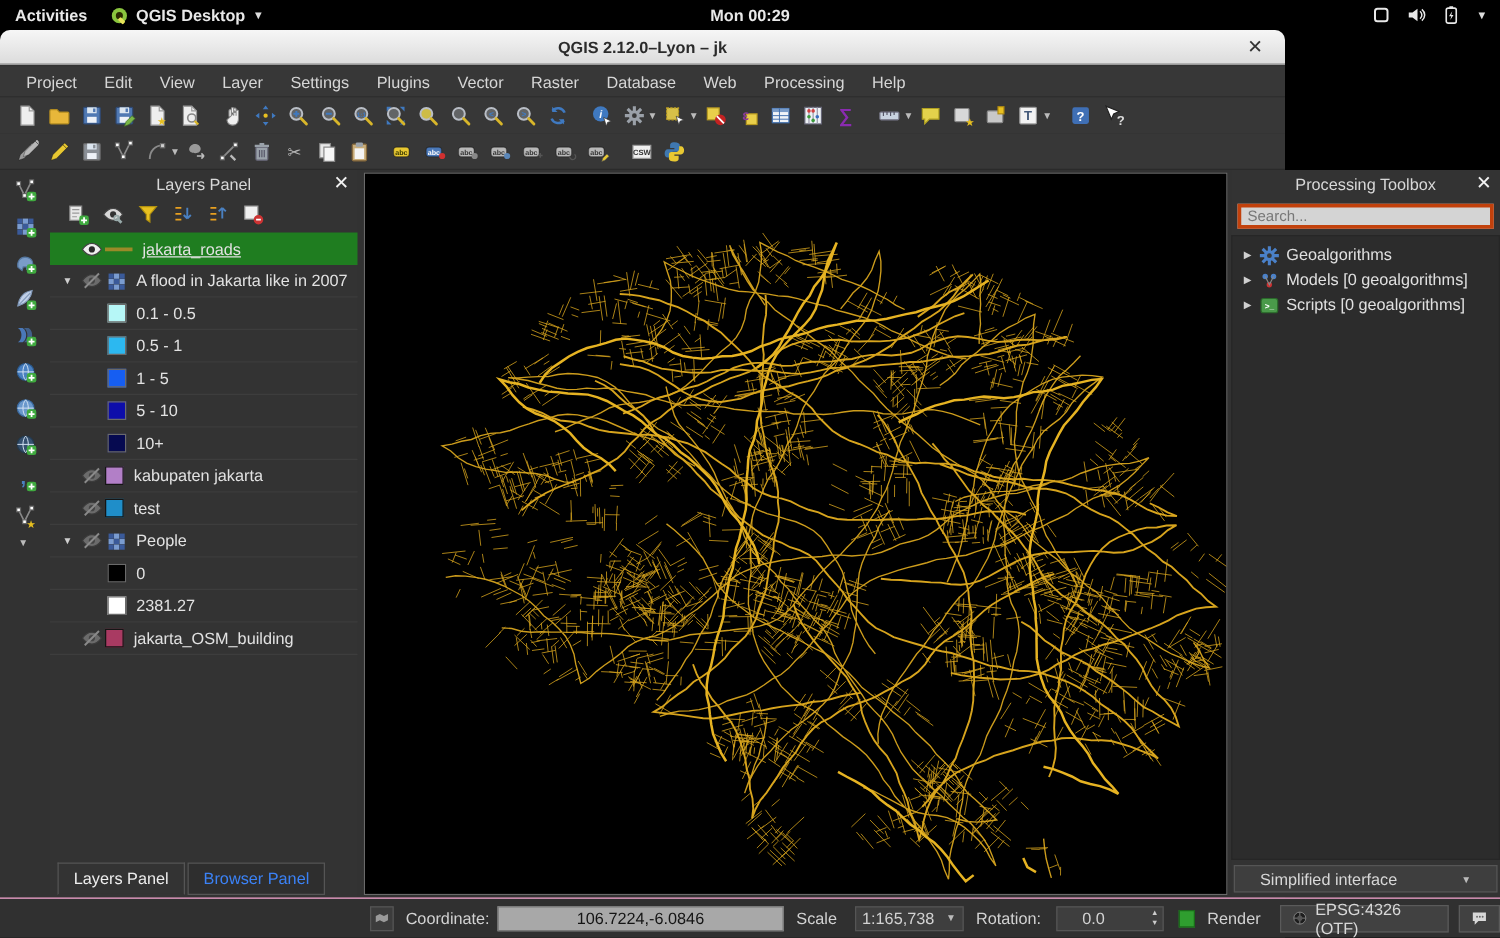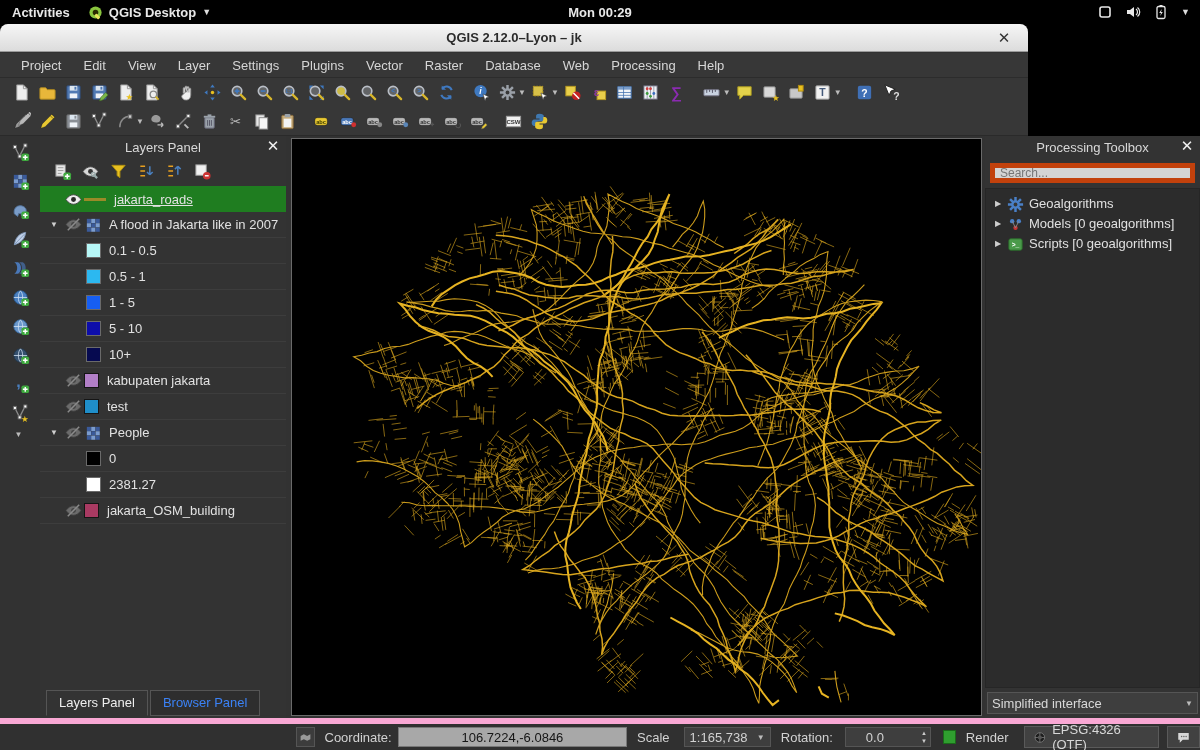--- a/index.html
+++ b/index.html
@@ -77,41 +77,41 @@
   .und .lname { text-decoration:underline; }
 
   .panel-tabs { position:absolute; left:0; bottom:2px; display:flex; align-items:flex-end; padding-left:6px; }
   .ptab { font-size:13px; color:#d0d0d0; padding:4px 12px 5px; border:1px solid #555; background:#3a3a3a;
     cursor:pointer; }
   .ptab.active { background:#333; border-bottom-color:#333; color:#eee; }
   .ptab.inactive { background:#2e2e2e; margin-left:2px; color:#3b82f6; }
 
   
   .proc-search { margin:5px 5px 4px 5px; height:20px; width:205px; background:#d4d4d4;
-    border:5px solid #c2410c; font-size:12px; color:#333; padding:0 5px;
+    border:3px solid #c2410c; font-size:12px; color:#333; padding:0 5px;
     font-family:"Liberation Sans","DejaVu Sans",sans-serif; }
   .proc-search::placeholder { color:#777; }
   .proc-tree { position:absolute; left:0; top:52px; right:0; bottom:30px; background:#2c2c2c;
     border:1px solid #262626; padding-top:4px; }
   .prow { height:20px; display:flex; align-items:center; color:#e0e0e0; font-size:13px; cursor:pointer; }
   .prow .exp { width:16px; text-align:center; font-size:8px; color:#cfcfcf; margin-left:4px; }
   .prow .ic { width:17px; height:17px; margin-right:6px; }
   .iface-select { position:absolute; left:2px; right:2px; bottom:4px; height:22px; background:#3e3e3e;
     border:1px solid #555; color:#d8d8d8; font-size:13px; display:flex; align-items:center;
-    padding:0 4px; cursor:pointer; }
+    padding:0 20px; cursor:pointer; }
   .iface-select .arr { margin-left:auto; font-size:8px; color:#bbb; }
 
   
   .map-wrap { position:absolute; left:291px; top:2px; width:691px; height:578px;
     background:#000; border:1px solid #6a6a6a; }
   .map-wrap svg { display:block; }
 
   
   .status-bar { position:absolute; left:0; top:694px; width:1200px; height:32px; background:#303030;
-    border-top:6px solid #f9a8d4; display:flex; align-items:center; color:#d2d2d2; font-size:13px;justify-content:flex-end; }
+    border-top:1px solid #f9a8d4; display:flex; align-items:center; color:#d2d2d2; font-size:13px;justify-content:flex-end; }
   .sb-btn { width:20px; height:20px; background:#3c3c3c; border:1px solid #555; margin-left:296px;
     display:flex; align-items:center; justify-content:center; cursor:pointer; }
   .sb-label { margin:0 6px 0 10px; }
   .coord-input { width:250px; height:20px; background:#a8a8a8; border:1px solid #777; color:#151515;
     text-align:center; font-size:13px; font-family:"Liberation Sans","DejaVu Sans",sans-serif; }
   .scale-combo { margin-left:8px; width:94px; height:20px; background:#3e3e3e; border:1px solid #555;
     display:flex; align-items:center; padding:0 5px; cursor:pointer; }
   .scale-combo .arr { margin-left:auto; font-size:8px; color:#bbb; }
   .rot-spin { margin-left:6px; width:90px; height:20px; background:#3e3e3e; border:1px solid #555;
     display:flex; align-items:center; padding:0 20px; position:relative; }

